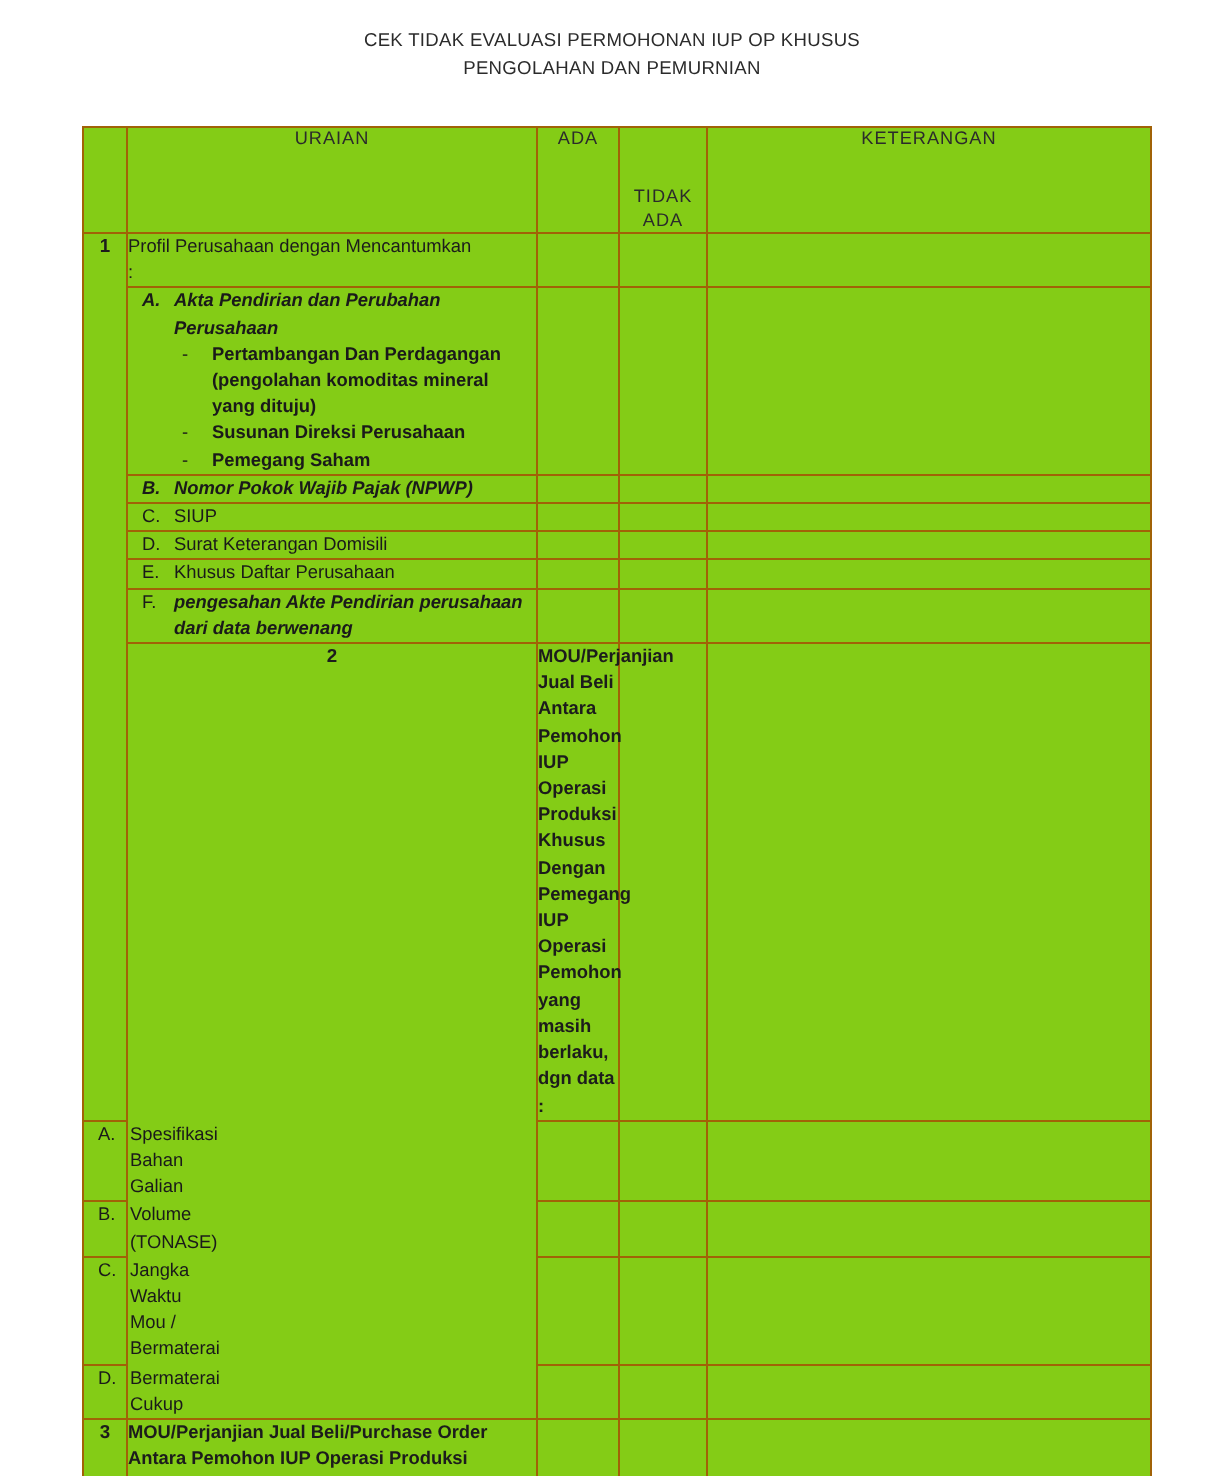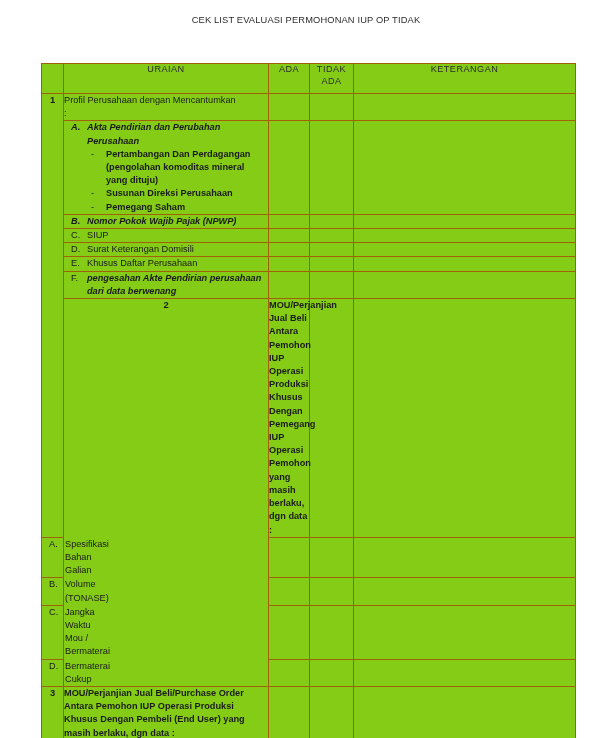--- a/index.html
+++ b/index.html
@@ -63,20 +63,21 @@
   .hdr td {
     text-align: center;
     vertical-align: middle;
     height: 29px;
     font-size: 9.1px;
     letter-spacing: 0.5px;
     color: #2b2b2b;
   }
   .hdr .two-line {
     line-height: 11.5px;
+    margin-top: 29px;
   }
 
   
   td.no {
     text-align: center;
     font-size: 9.4px;
     font-weight: bold;
     padding-top: 3px;
     color: #1c1c1c;
   }
@@ -125,21 +126,22 @@
   td.sub {
     padding: 2px 3px 2px 5px;
     font-size: 9.2px;
     line-height: 13.2px;
   }
 </style>
 </head>
 <body>
 
 <div class="title-block">
-  <div class="title-line">CEK LIST EVALUASI PERMOHONAN IUP OP TIDAK</div>
+  <div class="title-line">CEK TIDAK EVALUASI PERMOHONAN IUP OP KHUSUS</div>
+  <div class="title-line">PENGOLAHAN DAN PEMURNIAN</div>
 </div>
 
 <div class="sheet">
 <table class="checklist">
   <colgroup>
     <col class="c-no">
         <col class="c-uraian">
         <col class="c-ada">
         <col class="c-tidak">
         <col class="c-ket">

